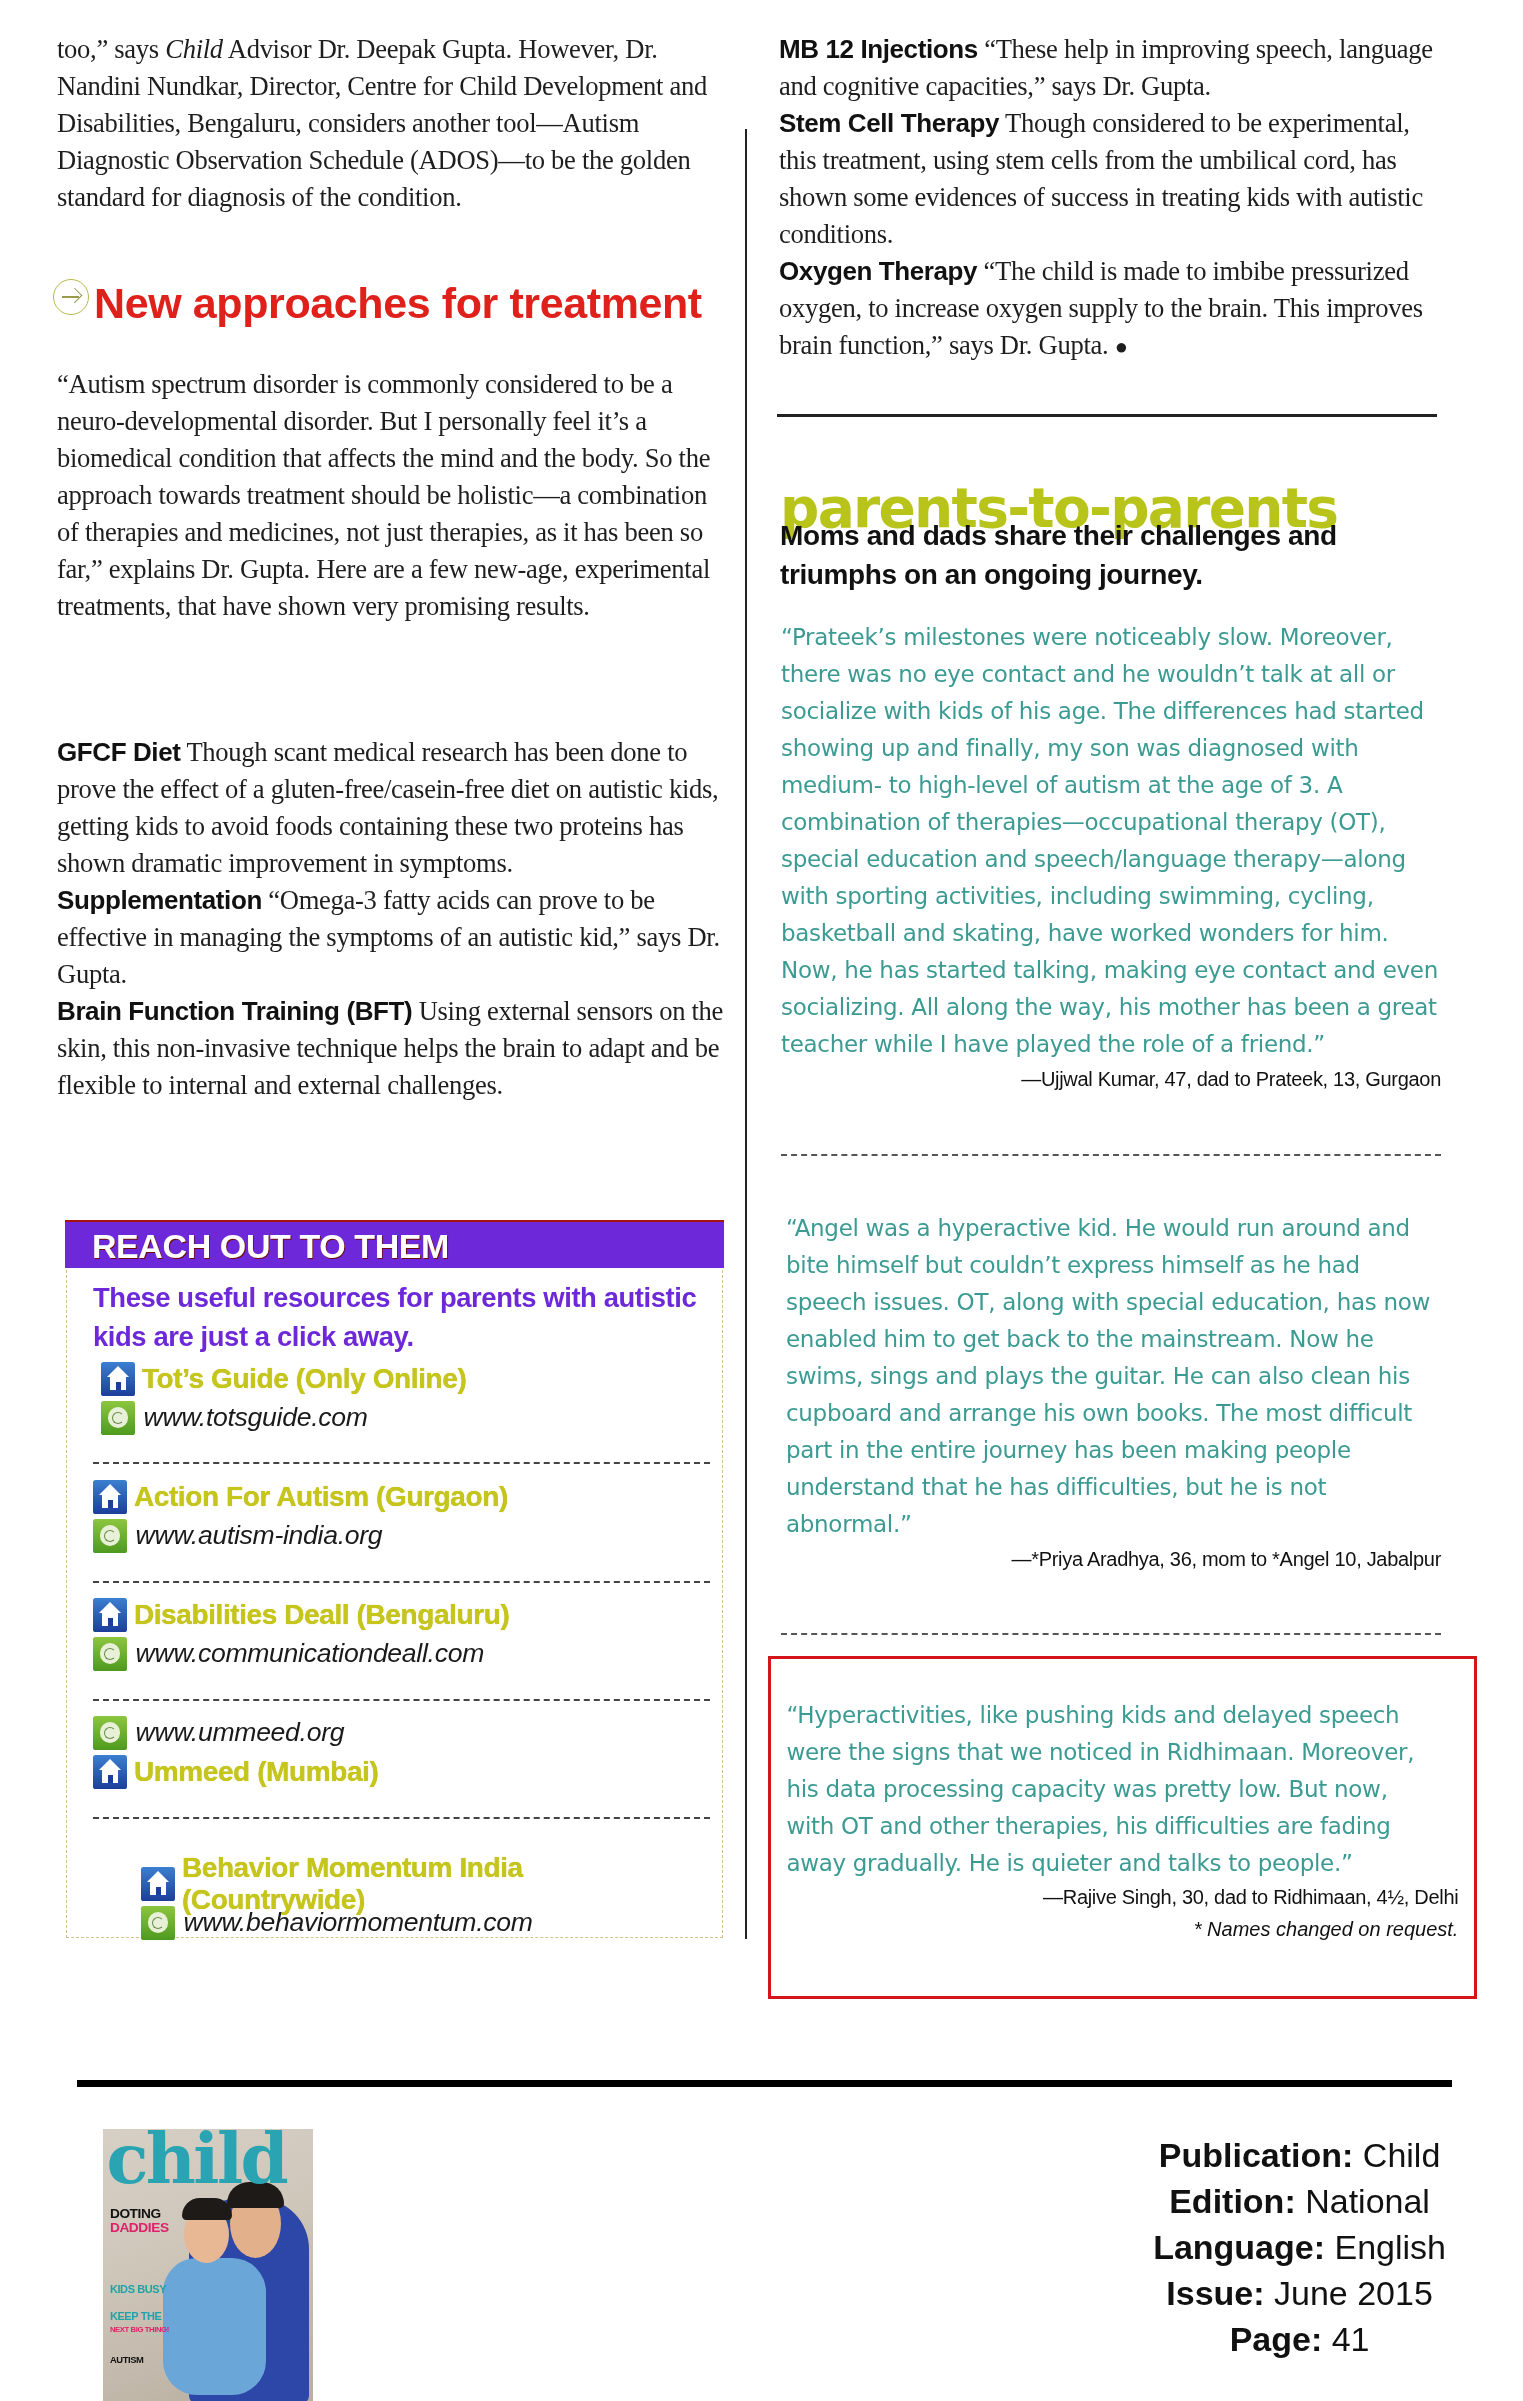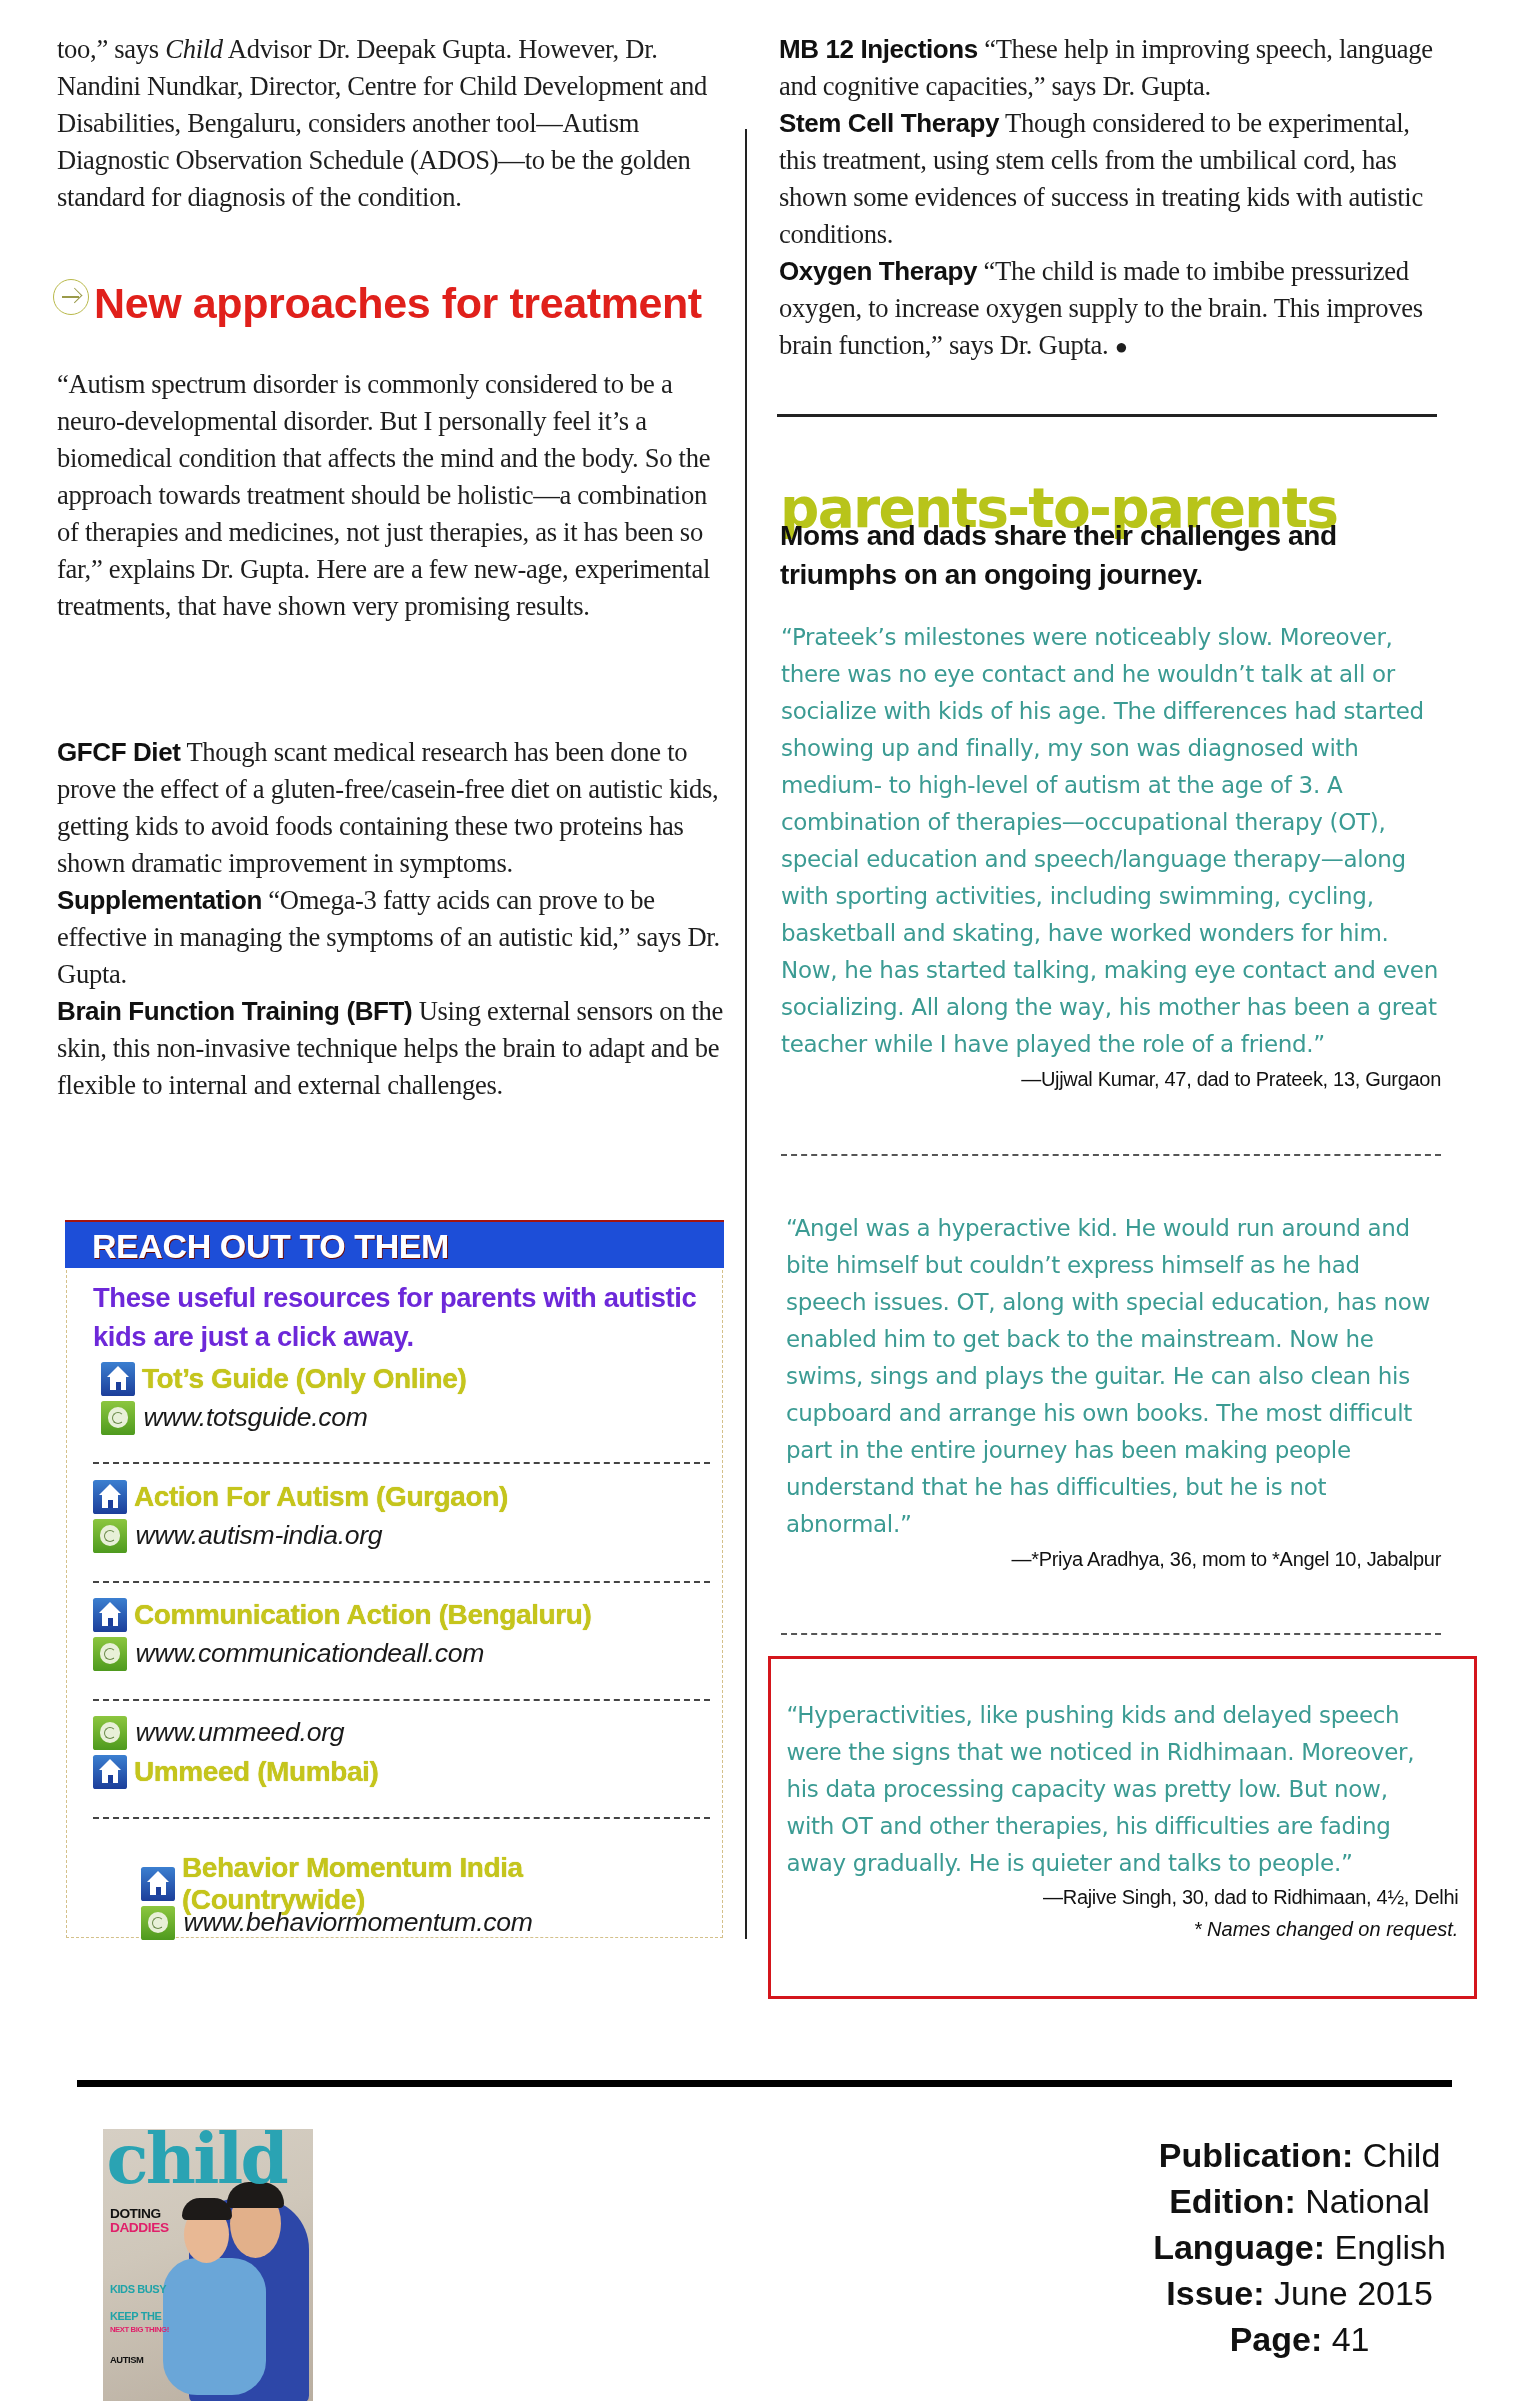--- a/index.html
+++ b/index.html
@@ -16,21 +16,21 @@
   .col-divider { left: 745px; top: 129px; width: 1.7px; height: 1810px; background: #222; }
 
   
   .section-heading { left: 53px; top: 279px; width: 668px; font-family: "Liberation Sans", "DejaVu Sans", sans-serif; font-weight: bold; font-size: 43px; line-height: 43px; color: #e0201b; letter-spacing: -0.4px; }
   .arrow-icon { display: inline-block; width: 36px; height: 36px; border: 1.7px solid #b9b94a; border-radius: 50%; vertical-align: 3.4px; margin-right: 5.1px; position: relative; }
   .arrow-icon::before { content: ""; position: absolute; left: 7.7px; top: 16.3px; width: 17px; height: 1.7px; background: #9a9a4a; }
   .arrow-icon::after { content: ""; position: absolute; left: 15.4px; top: 10.3px; width: 10.3px; height: 10.3px; border-right: 1.7px solid #9a9a4a; border-top: 1.7px solid #9a9a4a; transform: rotate(45deg); }
 
   
   .reach-box { left: 66px; top: 1220px; width: 657px; height: 718px; border: 1.7px dashed #d4c08a; border-top: none; }
-  .reach-header { position: absolute; left: -1.7px; top: 0; width: 659px; height: 48px; background: #1d4ed8; border-top: 2.6px solid #a3140f; }
+  .reach-header { position: absolute; left: -1.7px; top: 0; width: 659px; height: 48px; background: #6d28d9; border-top: 2.6px solid #a3140f; }
   .reach-header span { position: absolute; left: 26.6px; top: 5.1px; font-family: "Liberation Sans", "DejaVu Sans", sans-serif; font-weight: bold; font-size: 34px; line-height: 38px; color: #ffffff; letter-spacing: -0.4px; text-shadow: 0.9px 0.9px 0 #6d0a07; }
   .reach-sub { position: absolute; left: 26px; top: 58px; width: 617px; font-family: "Liberation Sans", "DejaVu Sans", sans-serif; font-weight: bold; font-size: 27.4px; line-height: 39px; color: #6d28d9; letter-spacing: -0.4px; }
   .resource { position: absolute; left: 26px; width: 617px; }
   .resource .row { display: flex; align-items: center; height: 39px; }
   .home-icon { width: 34px; height: 34px; background: linear-gradient(#3b7fd0, #1c3e9a); border-radius: 2.6px; position: relative; margin-right: 6.9px; flex: none; }
   .home-icon::before { content: ""; position: absolute; left: 6px; top: 4.3px; width: 0; height: 0; border-left: 11px solid transparent; border-right: 11px solid transparent; border-bottom: 11px solid #ffffff; }
   .home-icon::after { content: ""; position: absolute; left: 9.4px; top: 14.6px; width: 15.4px; height: 13.7px; background: #fff; box-shadow: inset 0 5.1px 0 0 #fff; border-bottom: 0; }
   .home-door { position: absolute; left: 14.6px; top: 20.6px; width: 5.1px; height: 7.7px; background: #1c3e9a; z-index: 2; }
   .web-icon { width: 34px; height: 34px; background: linear-gradient(#8cc63f, #4e9a1e); border-radius: 2.6px; position: relative; margin-right: 8.6px; flex: none; }
   .web-icon::before { content: ""; position: absolute; left: 6.9px; top: 6.9px; width: 20.6px; height: 20.6px; border-radius: 50%; background: #e8f0d8; }
@@ -117,21 +117,21 @@
         <span class="res-url">www.autism-india.org</span>
       </div>
   </div>
   <div class="dash-sep" style="top:361px;"></div>
 
   <div class="resource" style="top:375px;">
     <div class="row">
         <span class="home-icon">
           <span class="home-door"></span>
         </span>
-        <span class="res-name">Communication Action (Bengaluru)</span>
+        <span class="res-name">Disabilities Deall (Bengaluru)</span>
       </div>
     <div class="row">
         <span class="web-icon"></span>
         <span class="res-url">www.communicationdeall.com</span>
       </div>
   </div>
   <div class="dash-sep" style="top:479px;"></div>
 
   <div class="resource" style="top:493px;">
     <div class="row">

